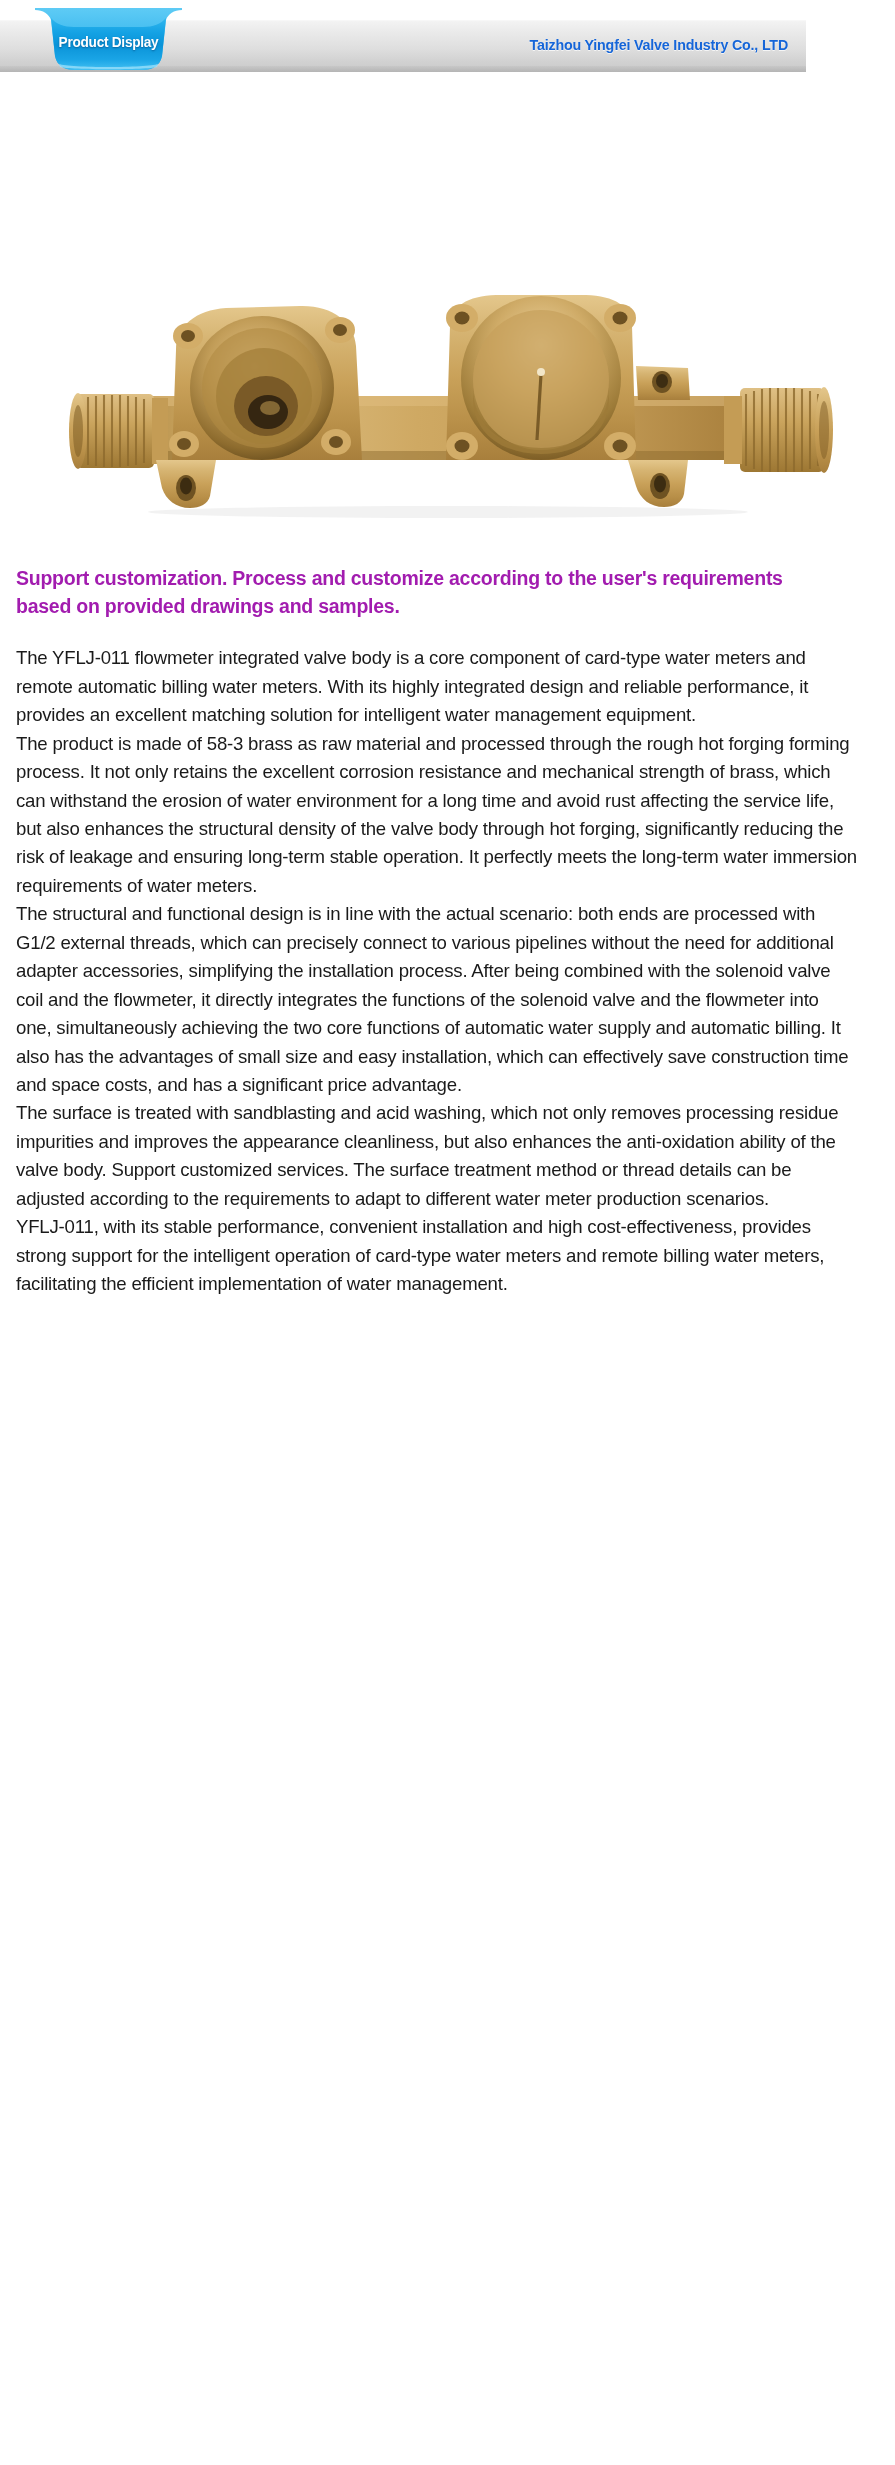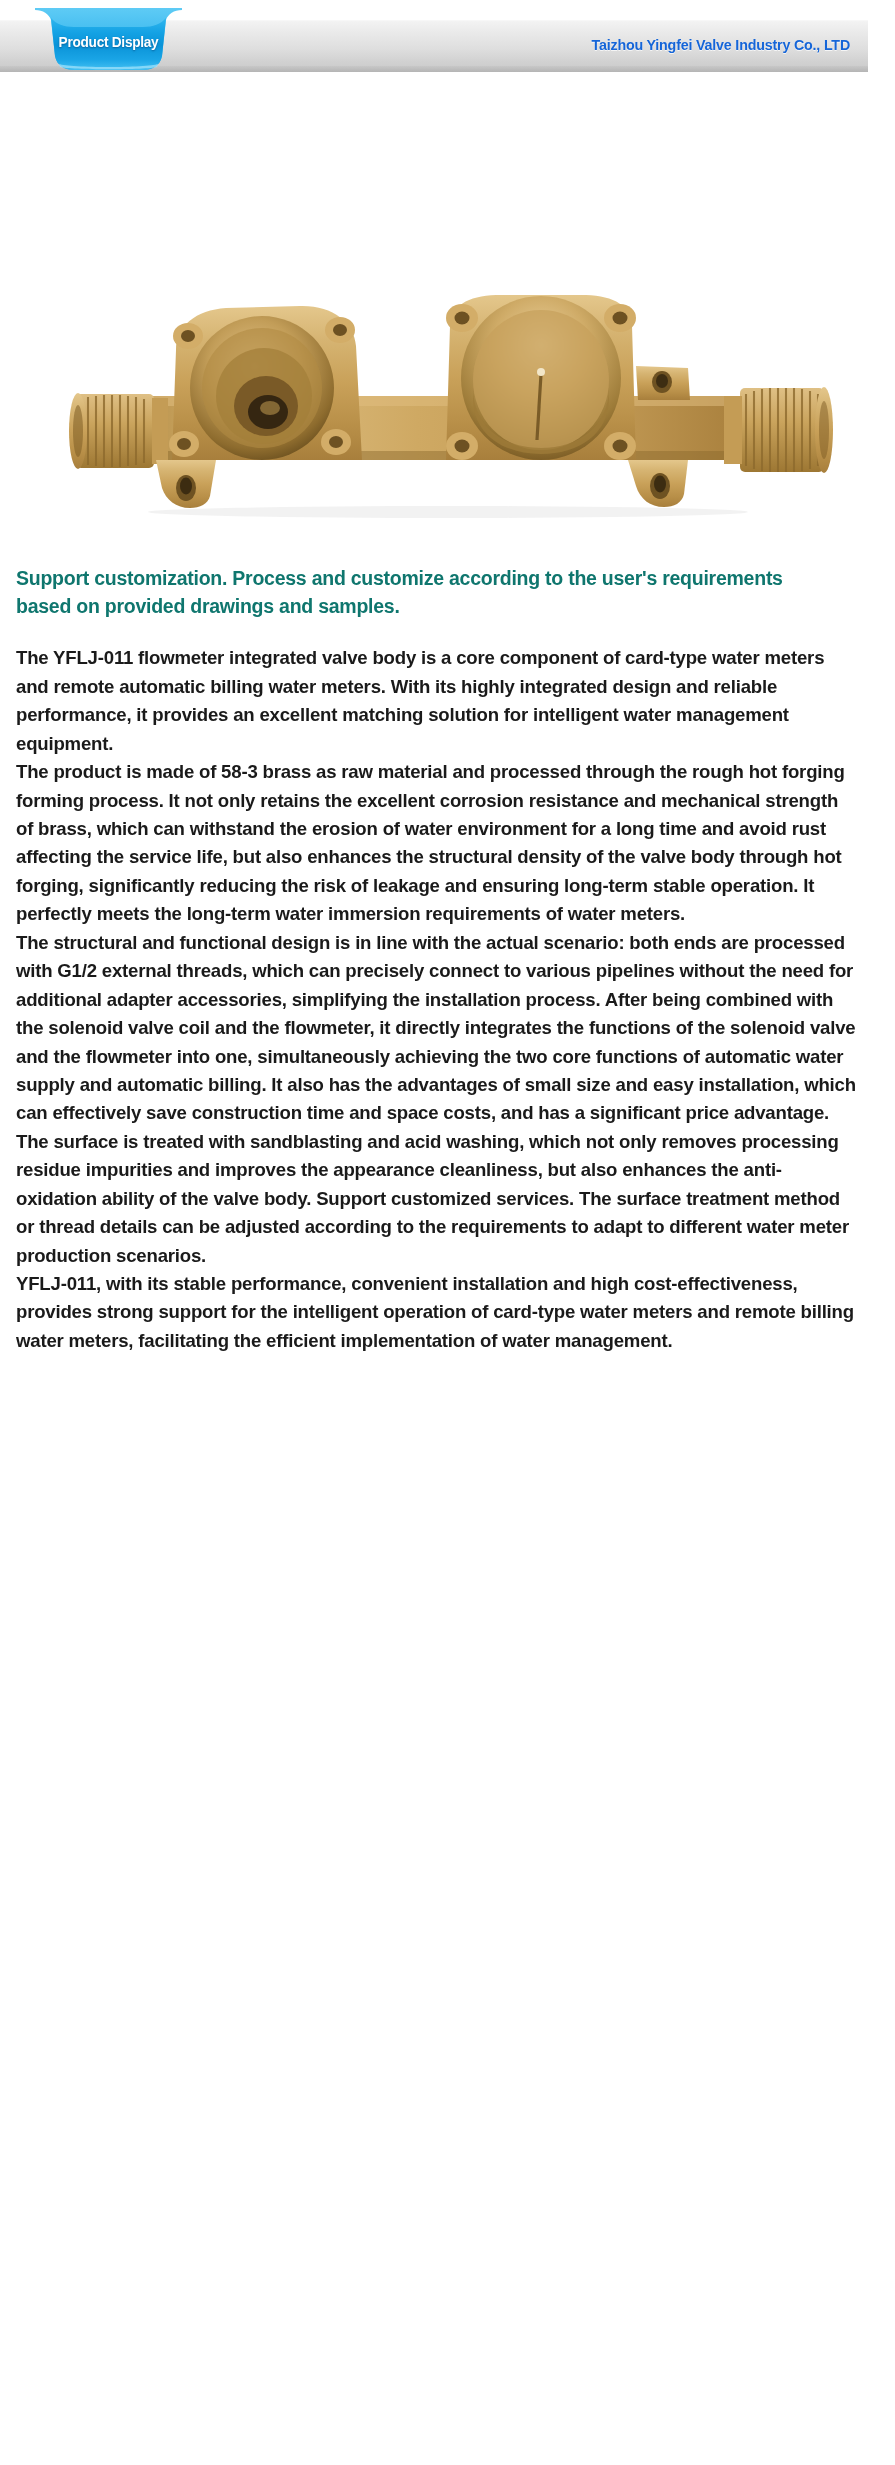--- a/index.html
+++ b/index.html
@@ -9,21 +9,21 @@
     width: 895px;
     height: 2465px;
     background: #ffffff;
     font-family: "Liberation Sans", sans-serif;
     overflow: hidden;
   }
 
   
   .header {
     position: relative;
-    width: 868px;
+    width: 806px;
     height: 78px;
     overflow: hidden;
   }
   .header-bg {
     position: absolute;
     left: 0;
     top: 20px;
     width: 895px;
     height: 52px;
     background: linear-gradient(to bottom,
@@ -107,34 +107,33 @@
     font-weight: bold;
     color: #111111;
     letter-spacing: 0.5px;
     margin: 0;
     padding-top: 12px;
     padding-bottom: 22px;
   }
   .subtitle {
     font-size: 19.5px;
     font-weight: bold;
-    color: #0f766e;
+    color: #a21caf;
     line-height: 1.42;
     letter-spacing: -0.25px;
     margin: 0 0 24px 0;
     padding-right: 60px;
   }
   .body-text {
     font-size: 18.6px;
     color: #1a1a1a;
     line-height: 1.53;
     letter-spacing: -0.2px;
     margin: 0;
     padding-right: 22px;
-    font-weight: bold;
   }
   .body-text p { margin: 0; }
 </style>
 </head>
 <body>
 
 <div class="header">
   <div class="header-bg"></div>
 
   <div class="ribbon">

